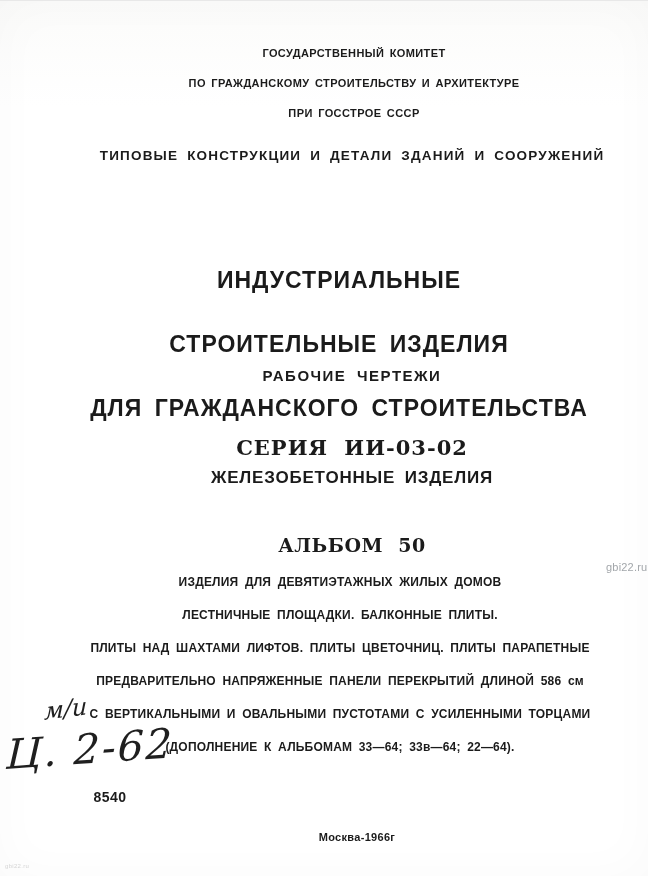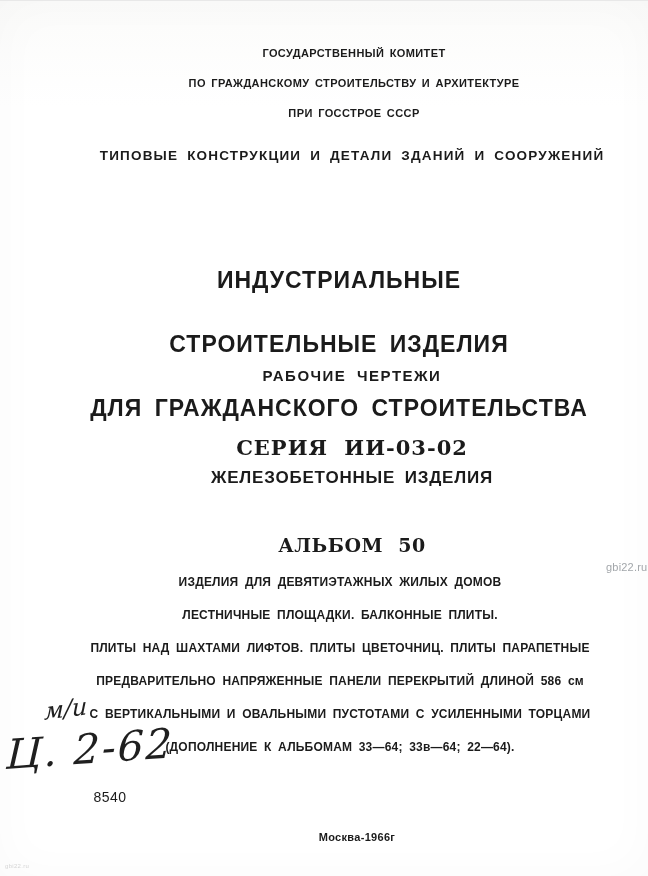--- a/index.html
+++ b/index.html
@@ -64,21 +64,21 @@
   .hw-top{
     left:44px;top:694px;font-size:24px;
     transform:rotate(-7deg) skewX(-8deg);
   }
   .hw-bottom{
     left:6px;top:724px;font-size:41px;letter-spacing:2px;
     transform:rotate(-4deg) skewX(-6deg);
   }
   .print-number{
     position:absolute;left:60px;top:788px;width:100px;
-    text-align:center;font-weight:400;font-size:14px;letter-spacing:.5px;
+    text-align:center;font-weight:700;font-size:14px;letter-spacing:.5px;
   }
   .footer{
     top:830px;font-weight:700;font-size:11px;
     letter-spacing:.3px;transform:translateX(33px);
   }
   .corner-mark{
     position:absolute;left:5px;top:862px;
     font-size:6px;color:#d5d5d5;letter-spacing:.3px;
   }
 </style>

